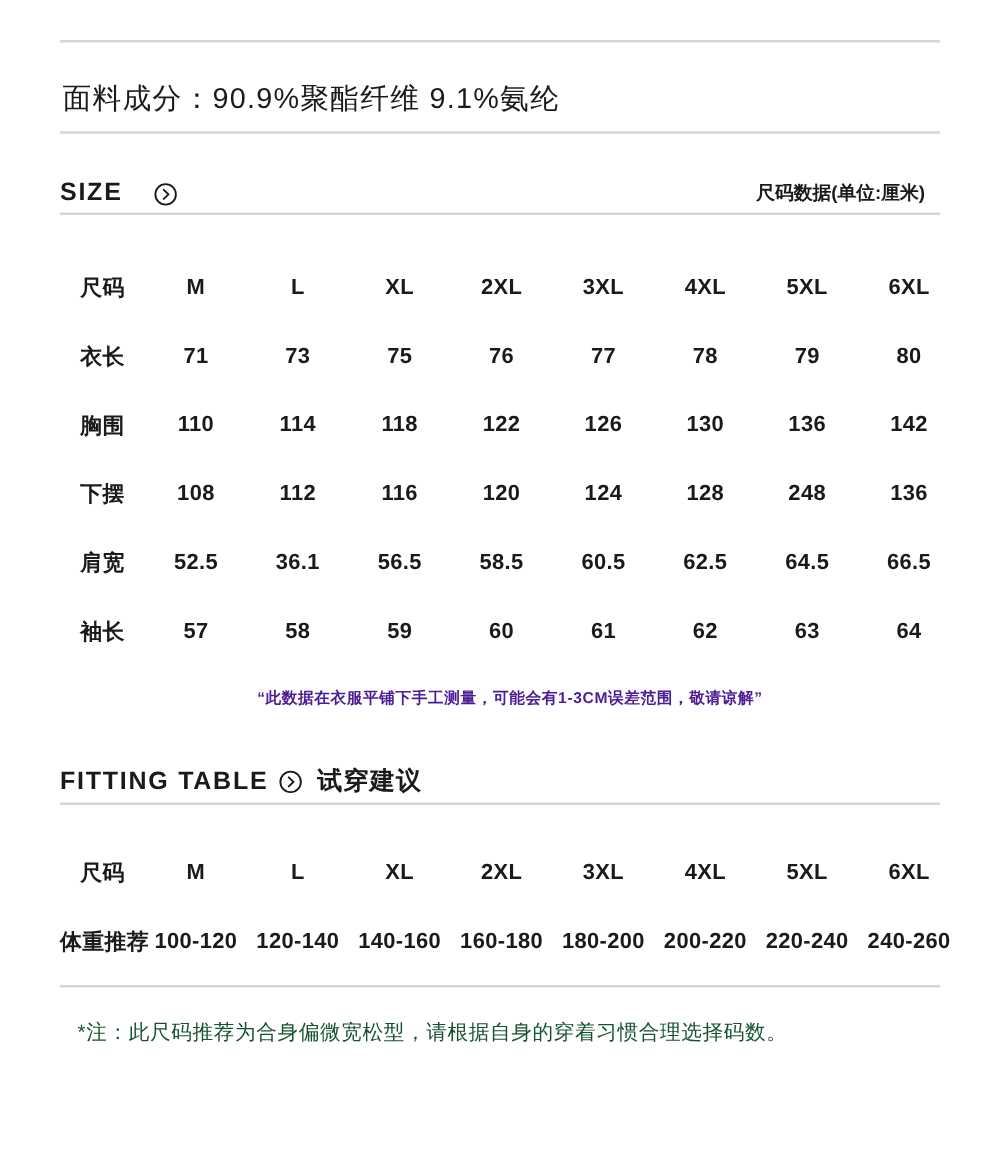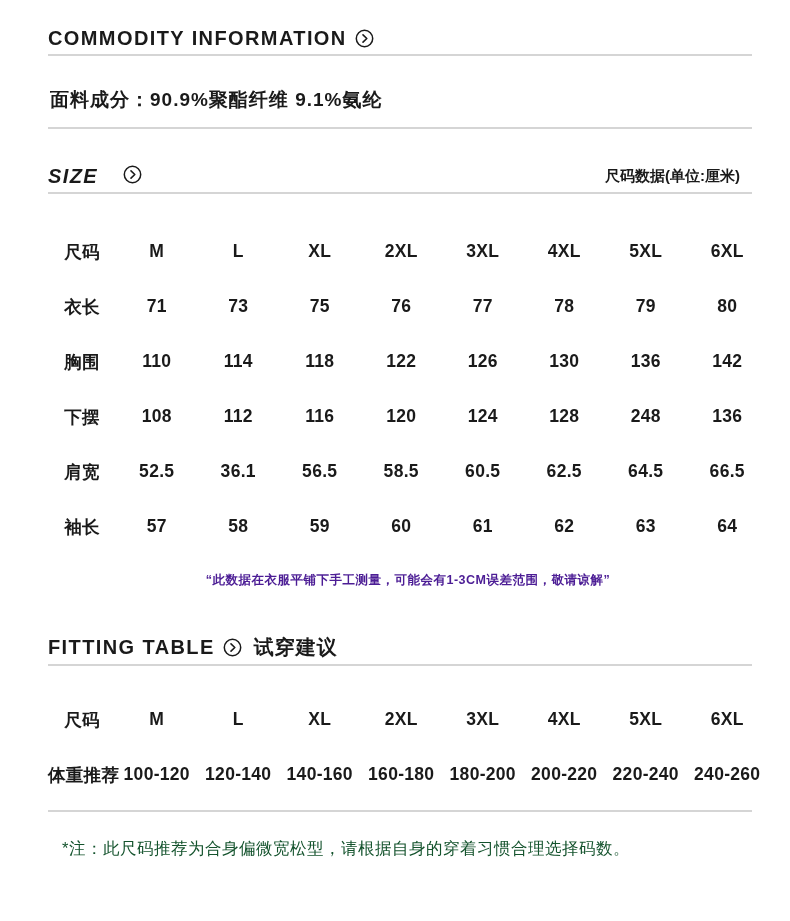--- a/index.html
+++ b/index.html
@@ -10,34 +10,34 @@
     -webkit-font-smoothing:antialiased;
     overflow:hidden;
   }
   .page{box-sizing:border-box;padding:27px 38px 0 48px;}
 
   
   .sec-header{display:flex;align-items:center;gap:8px;}
   .sec-title{margin:0;font-size:20px;font-weight:700;letter-spacing:1.4px;line-height:22px;white-space:nowrap;}
   .sec-title.cn{letter-spacing:1px;margin-left:4px;}
   .row-between{justify-content:space-between;}
-  .hdr-left{display:flex;align-items:flex-start;gap:25px;font-style:italic;}
+  .hdr-left{display:flex;align-items:flex-end;gap:25px;}
   .unit-note{font-size:15px;font-weight:700;padding-right:12px;white-space:nowrap;}
 
   .circle-chevron{display:inline-flex;width:19px;height:19px;flex:0 0 auto;}
   .circle-chevron svg{display:block;}
 
   .divider{height:2px;background:#d5d5d5;}
   .d1{margin-top:5px;}
   .d2{margin-top:16px;}
   .d3{margin-top:5px;}
   .d4{margin-top:6px;}
   .d5{margin-top:8px;}
 
-  .fabric{margin:33px 0 0 2px;font-size:19px;font-weight:700;letter-spacing:1px;line-height:22px;}
+  .fabric{margin:33px 0 0 2px;font-size:23px;font-weight:400;letter-spacing:1px;line-height:22px;}
 
   .size-header{margin-top:36px;}
 
   
   .spec-table{width:720px;margin-top:30px;}
   .fit-table{width:720px;margin-top:26px;}
   .trow{display:grid;grid-template-columns:68px repeat(8,1fr);align-items:center;height:55px;}
   .cell{text-align:center;font-size:17.5px;font-weight:700;white-space:nowrap;letter-spacing:0.3px;}
 
   .measure-note{margin:18px 0 0 0;width:720px;text-align:center;font-size:12.5px;font-weight:700;color:#4c1d95;letter-spacing:0.5px;line-height:16px;}
@@ -45,29 +45,20 @@
   .fitting-header{margin-top:48px;align-items:center;}
 
   .footnote{margin:26px 0 0 14px;font-size:16.5px;color:#14532d;letter-spacing:0.5px;line-height:20px;}
 </style>
 </head>
 <body>
 
 <div class="page">
 
   <section>
-    <div class="sec-header">
-      <h2 class="sec-title">COMMODITY INFORMATION</h2>
-      <span class="circle-chevron">
-        <svg width="19" height="19" viewBox="0 0 19 19" fill="none" xmlns="http://www.w3.org/2000/svg">
-          <circle cx="9.5" cy="9.5" r="8.2" stroke="#1a1a1a" stroke-width="1.5"></circle>
-          <path d="M8 5.9 L11.8 9.5 L8 13.1" stroke="#1a1a1a" stroke-width="1.6" stroke-linecap="round" stroke-linejoin="round"></path>
-        </svg>
-      </span>
-    </div>
     <div class="divider d1"></div>
 
     <p class="fabric">面料成分：90.9%聚酯纤维  9.1%氨纶</p>
     <div class="divider d2"></div>
   </section>
 
   <section>
     <div class="sec-header row-between size-header">
       <div class="hdr-left">
         <h2 class="sec-title">SIZE</h2>

